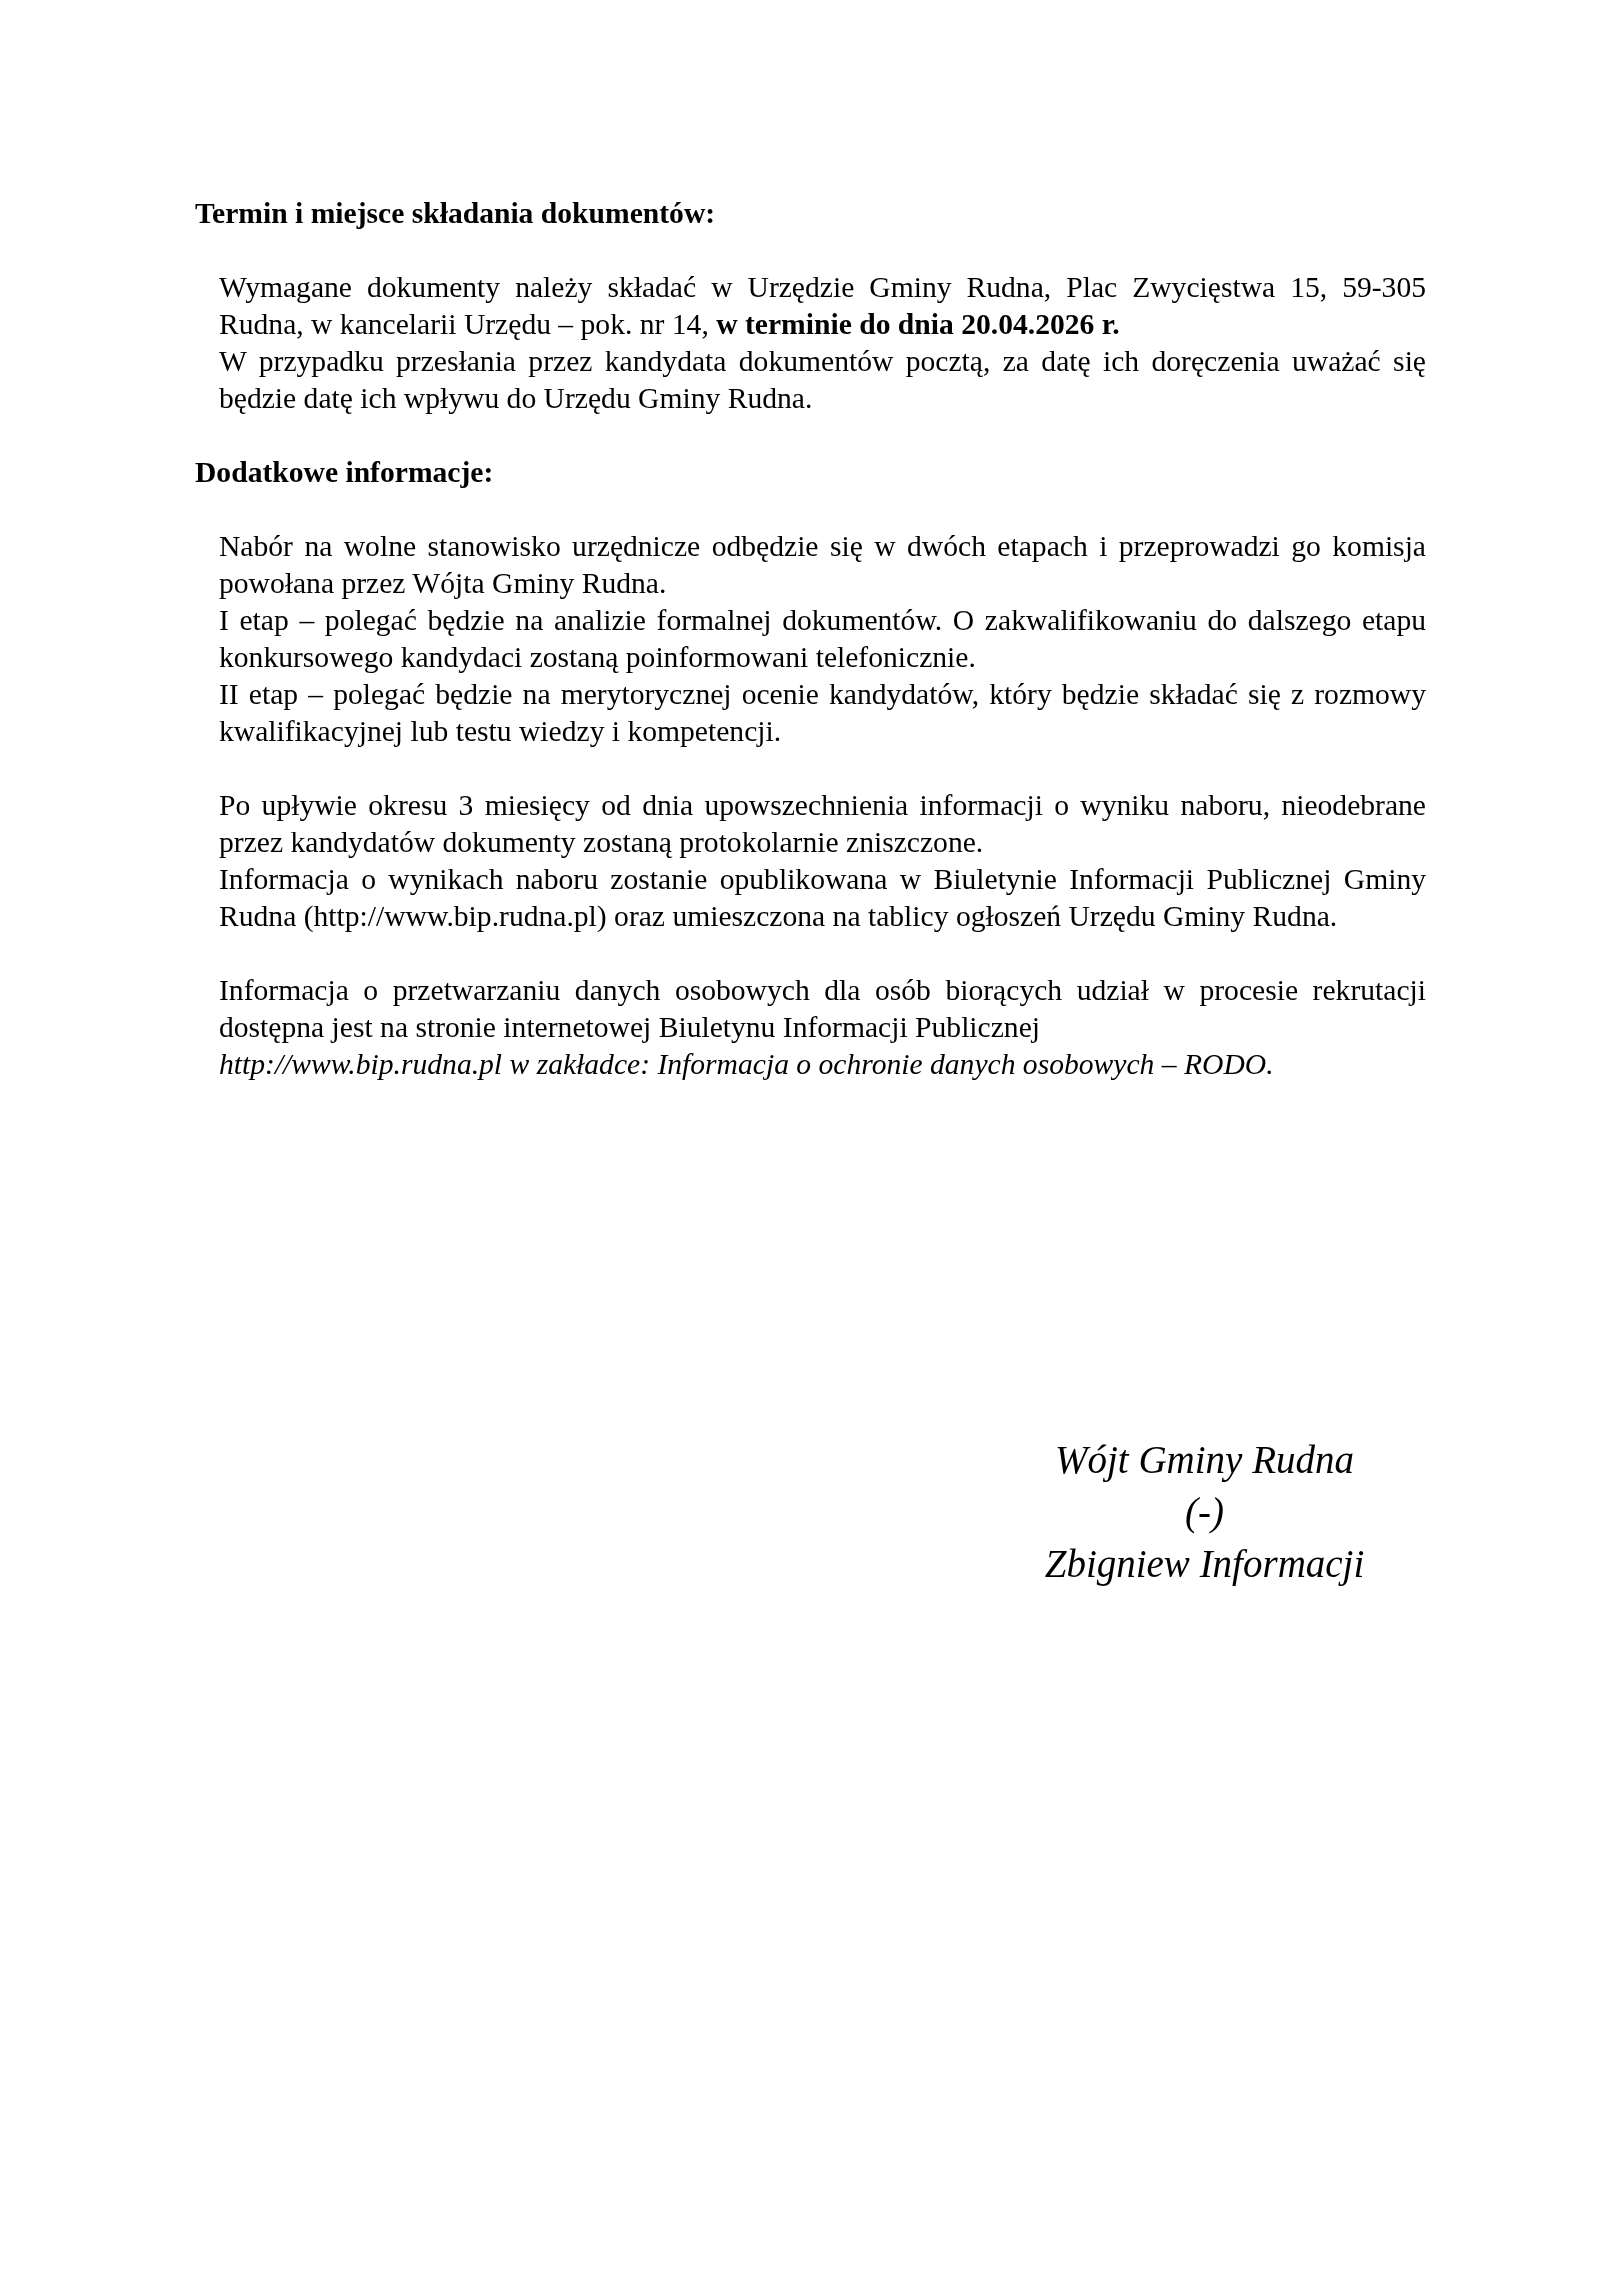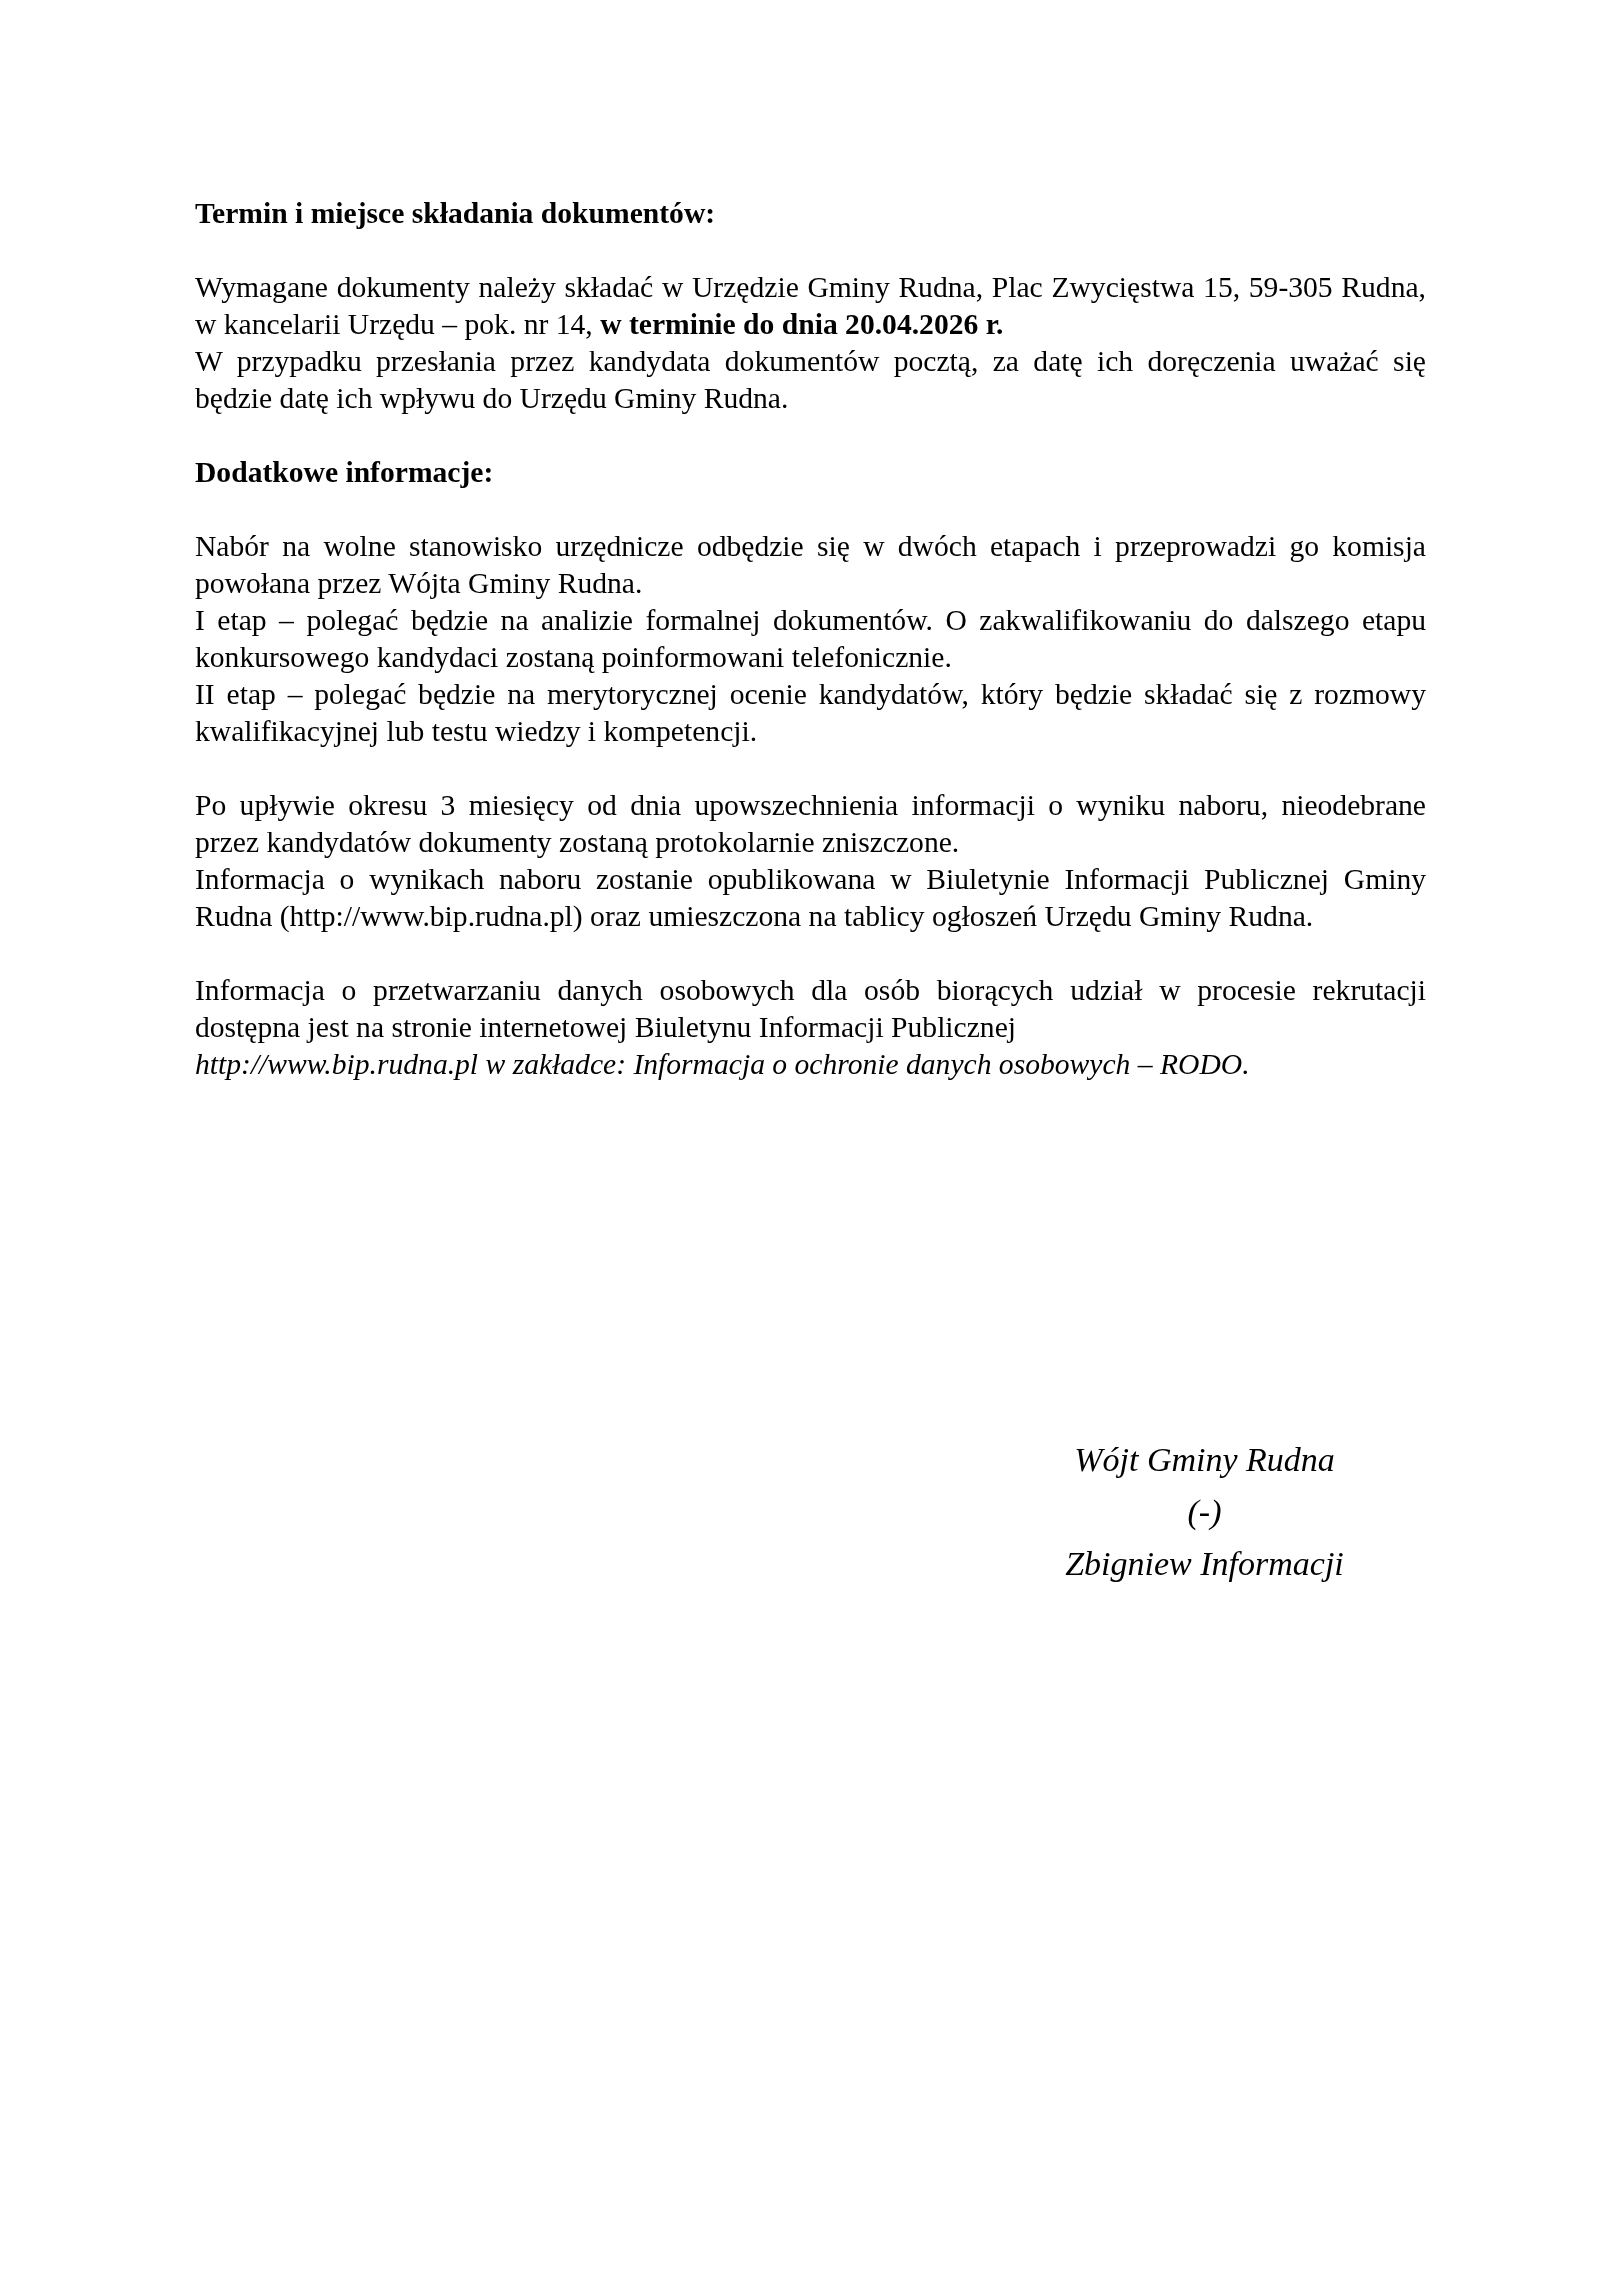--- a/index.html
+++ b/index.html
@@ -23,31 +23,31 @@
     position: absolute;
     left: 195px;
     top: 195px;
     width: 1231px;
     font-size: 29.6px;
     line-height: 37px;
     text-align: justify;
   }
   .block { margin: 0; padding: 0; }
   .block.heading { text-align: left; font-weight: bold; }
-  .block.para { text-align: justify; }
+  .block.para { text-align: justify; margin-left: 24px; }
   .block.blank { text-align: left; }
   .run-b { font-weight: bold; }
   .run-i { font-style: italic; }
   .signature {
     position: absolute;
     left: 936px;
     top: 1434px;
     width: 537px;
     text-align: center;
-    font-size: 34px;
+    font-size: 39px;
     line-height: 52px;
     font-style: italic;
   }
   .sig-line { white-space: nowrap; }
 </style>
 </head>
 <body>
 
 <div class="page">
   <div class="content">

